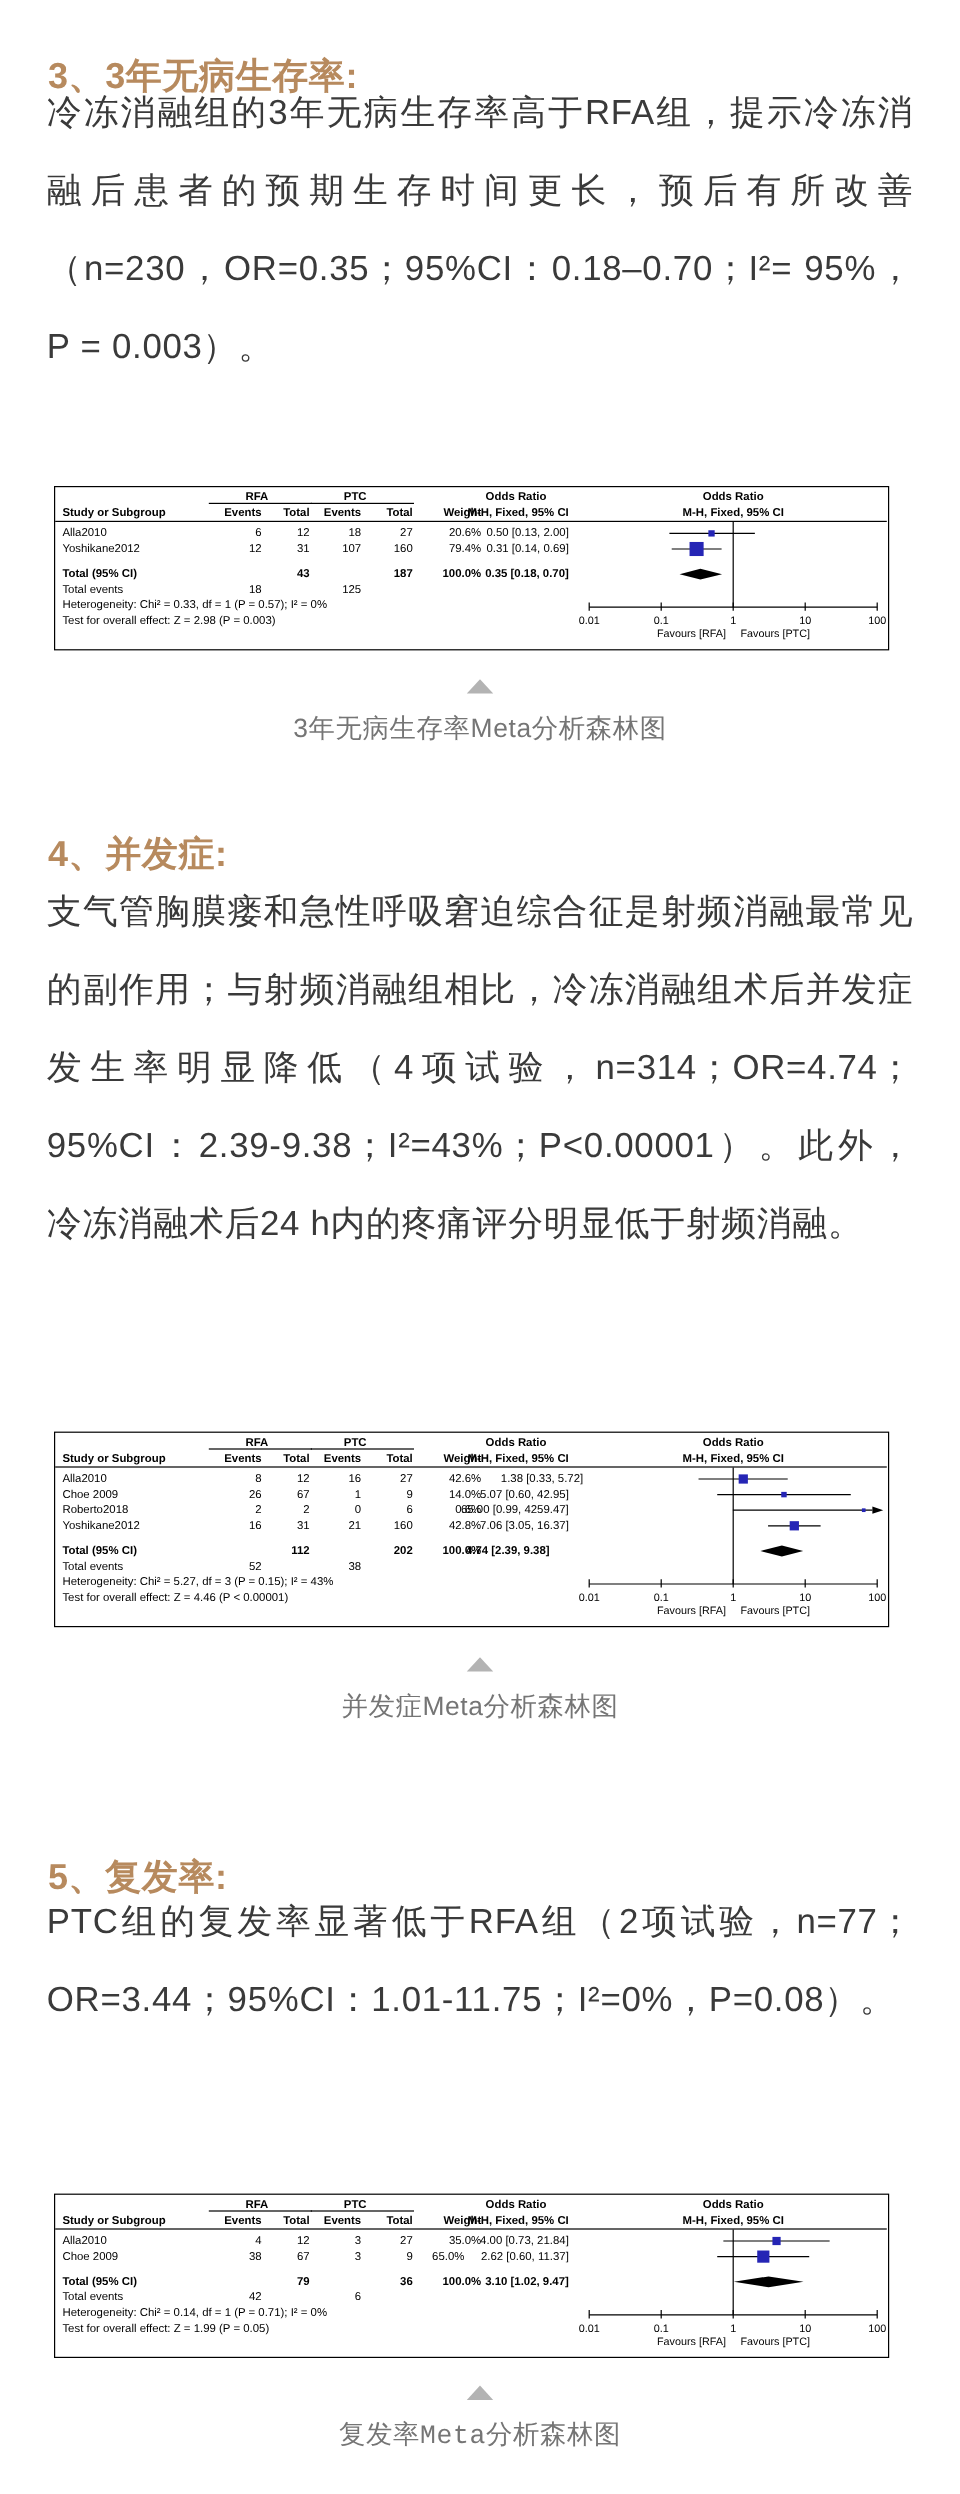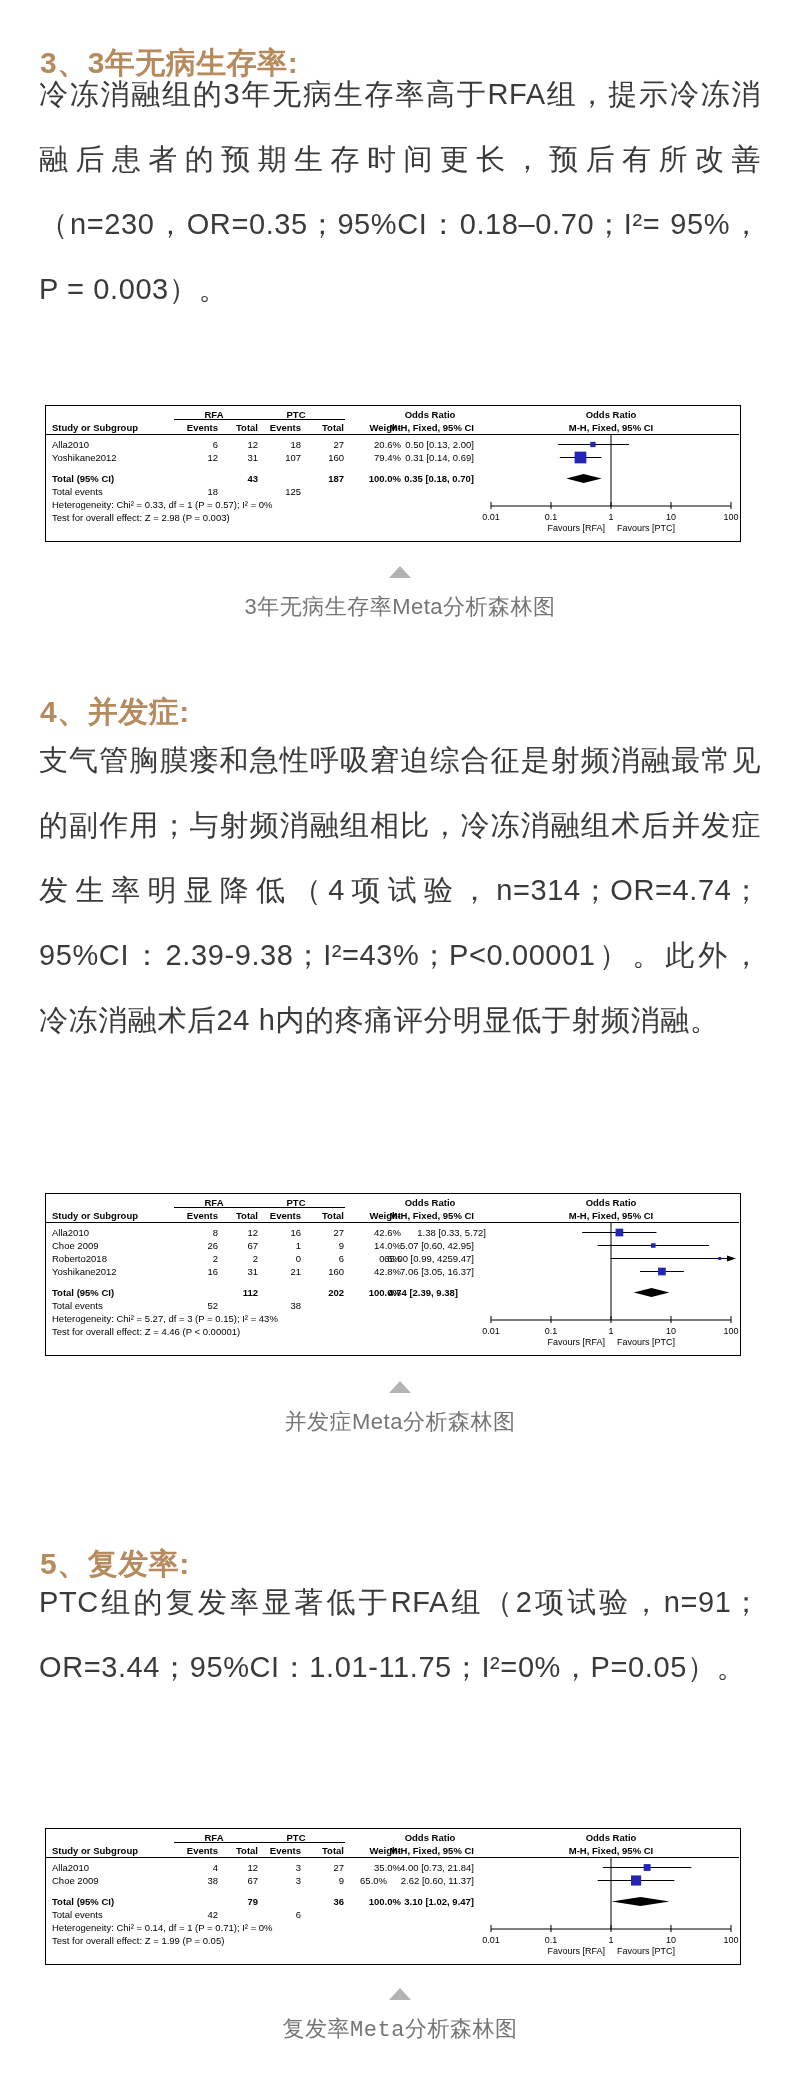--- a/index.html
+++ b/index.html
@@ -185,21 +185,21 @@
       <rect x="247.24180139857134" y="62.967" width="3.066" height="3.066" fill="#2525b5"></rect>
       <line x1="169.05799036080714" y1="77.5" x2="212.8429207647165" y2="77.5" stroke="#000" stroke-width="1"></line>
       <rect x="187.0742820631082" y="73.646" width="7.707999999999999" height="7.707999999999999" fill="#2525b5"></rect>
       <polygon points="162.70387405688825,98.5 180.5467005004451,94 198.33217030274386,98.5 180.5467005004451,103" fill="#000000"></polygon>
     </svg>
   </div>
 <div class="abs triangle" style="left:389px; top:1381px;"></div>
 <div class="abs caption" style="top:1407px;">并发症Meta分析森林图</div>
 
 <div class="abs heading" style="left:40px; top:1534px;margin-top:10px;">5、复发率:</div>
-<div class="abs para" style="left:39px; top:1570px;">PTC组的复发率显著低于RFA组（2项试验，n=91；OR=3.44；95%CI：1.01-11.75；I²=0%，P=0.05）。</div>
+<div class="abs para" style="left:39px; top:1570px;">PTC组的复发率显著低于RFA组（2项试验，n=77；OR=3.44；95%CI：1.01-11.75；I²=0%，P=0.08）。</div>
 <div class="abs forest" id="plot2" style="left: 45px; top: 1828px; height: 137px;">
     <div class="fcell b" style="left: 138px; top: 3px; width: 60px; text-align: center;">RFA</div>
     <div class="fcell b" style="left: 220px; top: 3px; width: 60px; text-align: center;">PTC</div>
     <div class="fcell b" style="left: 339px; top: 3px; width: 90px; text-align: center;">Odds Ratio</div>
     <div class="fcell b" style="left: 505px; top: 3px; width: 120px; text-align: center;">Odds Ratio</div>
     <div class="fcell" style="left: 128px; top: 13px; width: 86px; height: 1px; background: rgb(0, 0, 0);"></div>
     <div class="fcell" style="left: 213px; top: 13px; width: 86px; height: 1px; background: rgb(0, 0, 0);"></div>
     <div class="fcell b" style="left: 6px; top: 16px;">Study or Subgroup</div>
     <div class="fcell r b" style="left: 122px; top: 16px; width: 50px;">Events</div>
     <div class="fcell r b" style="left: 172px; top: 16px; width: 40px;">Total</div>

